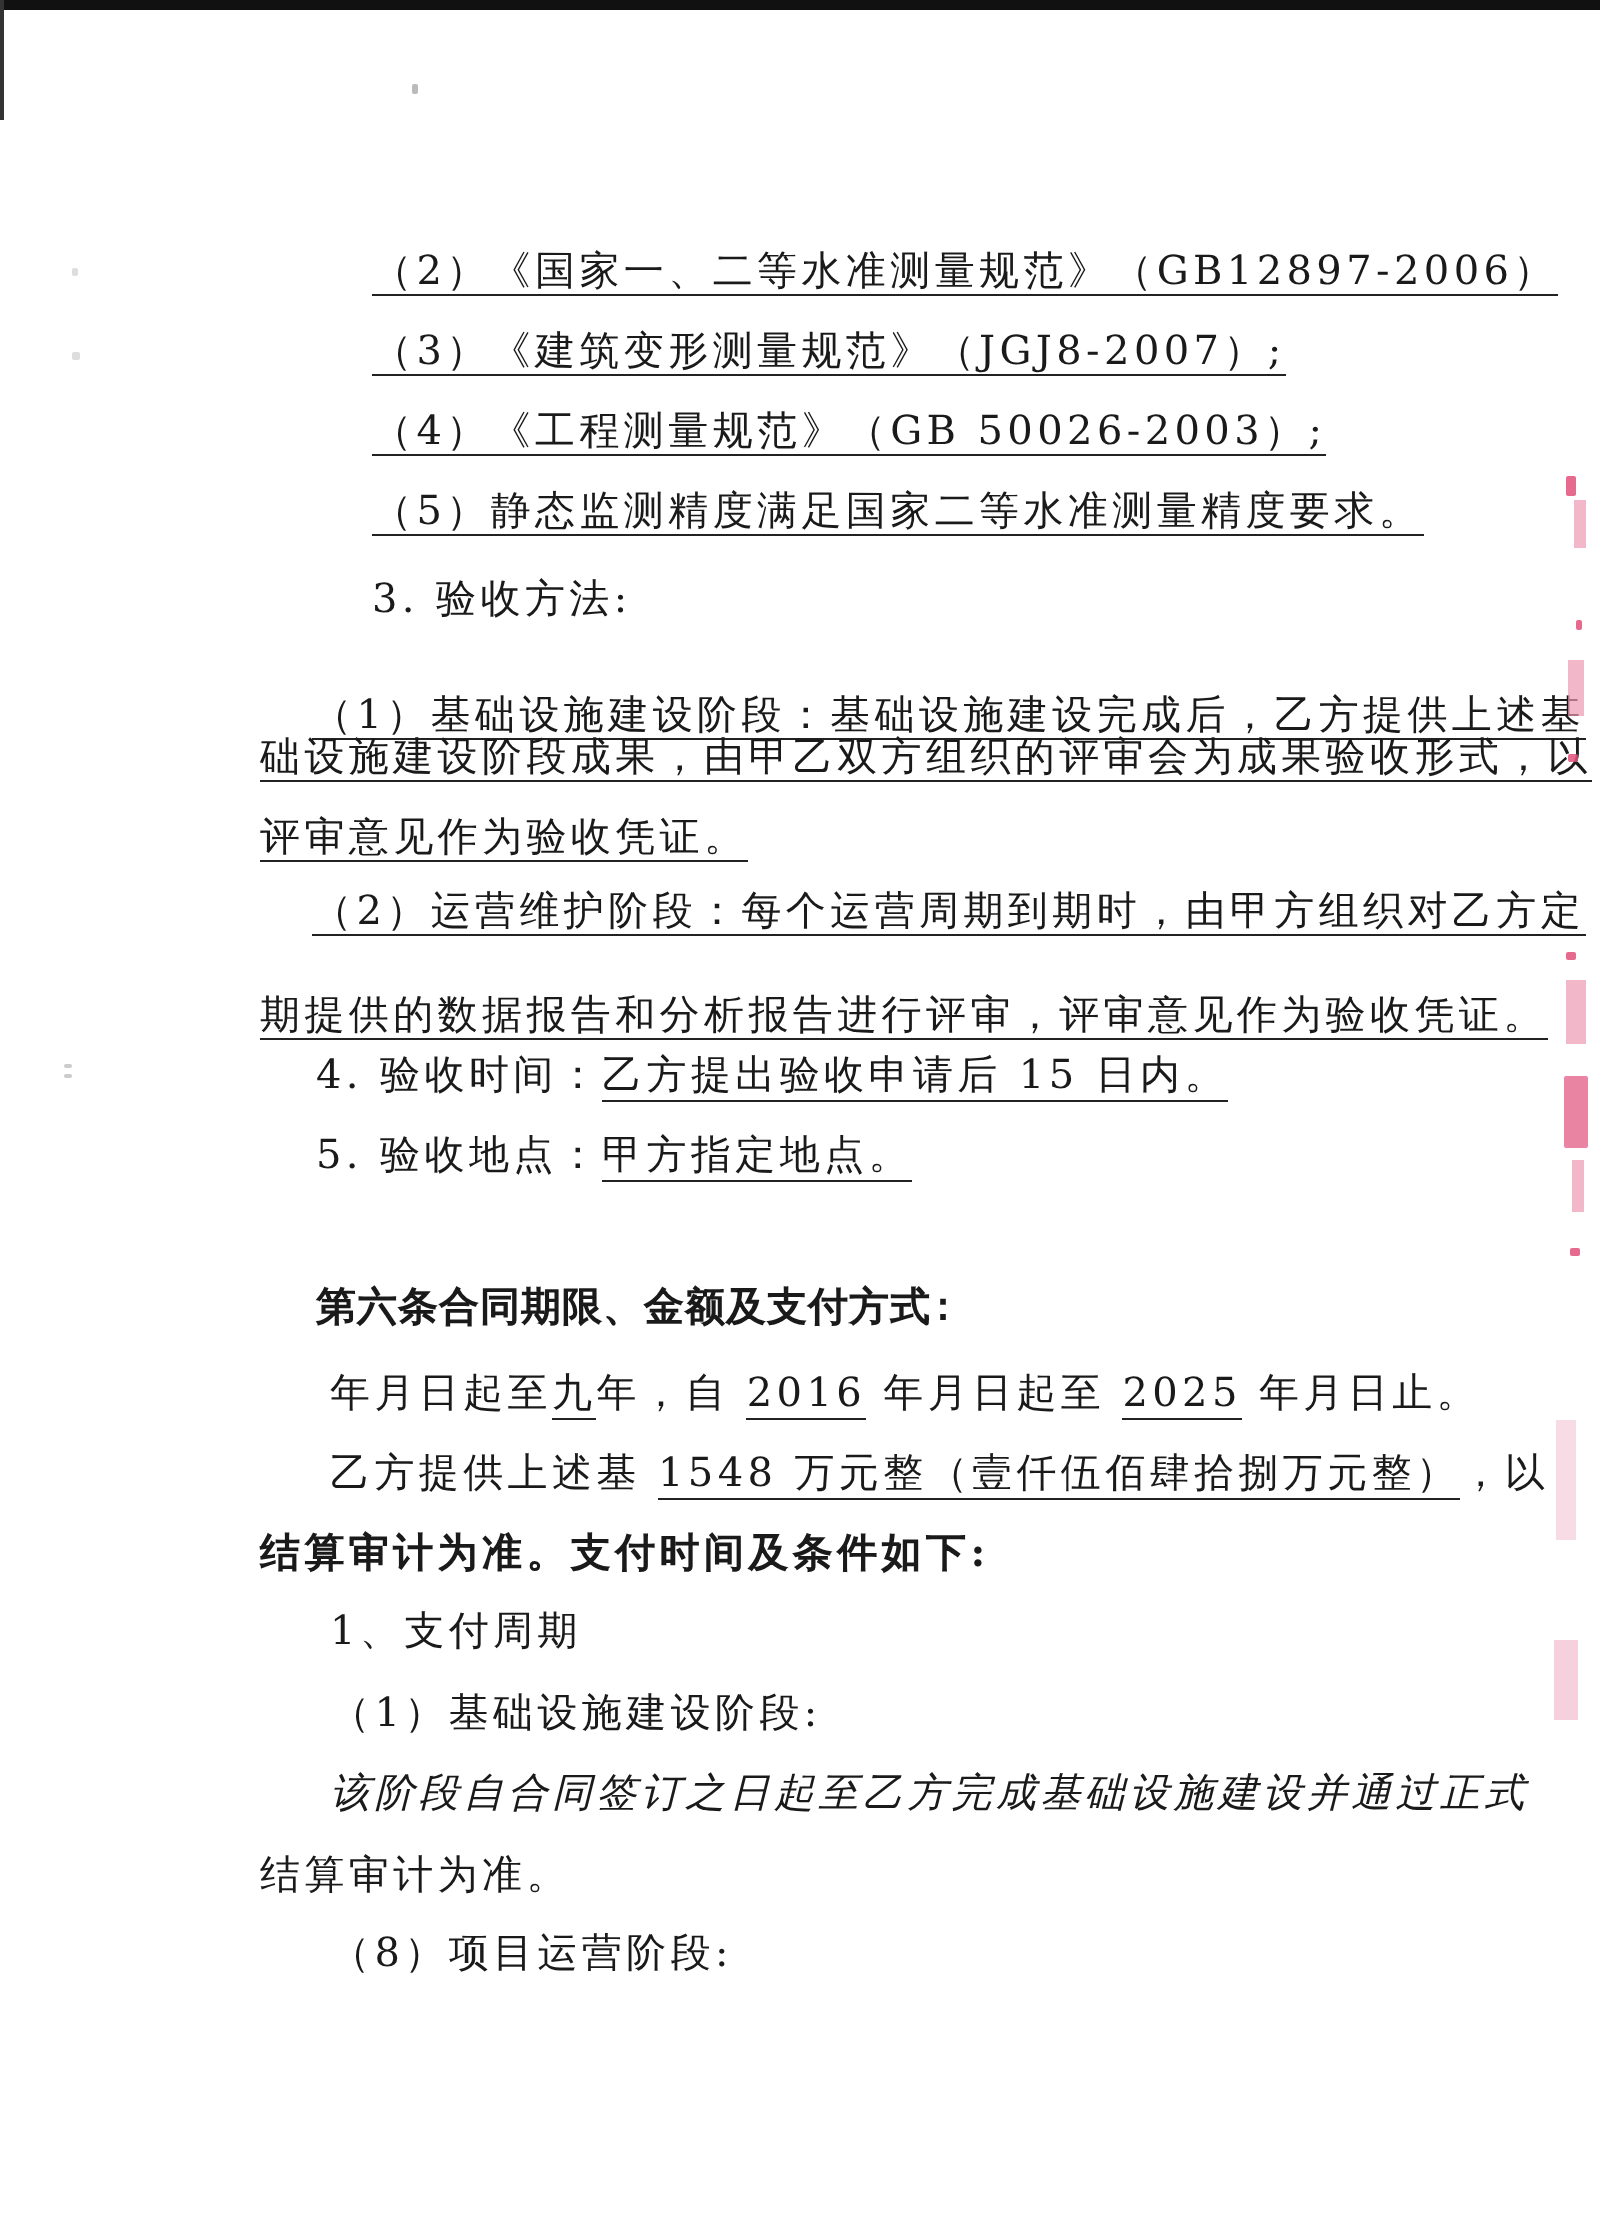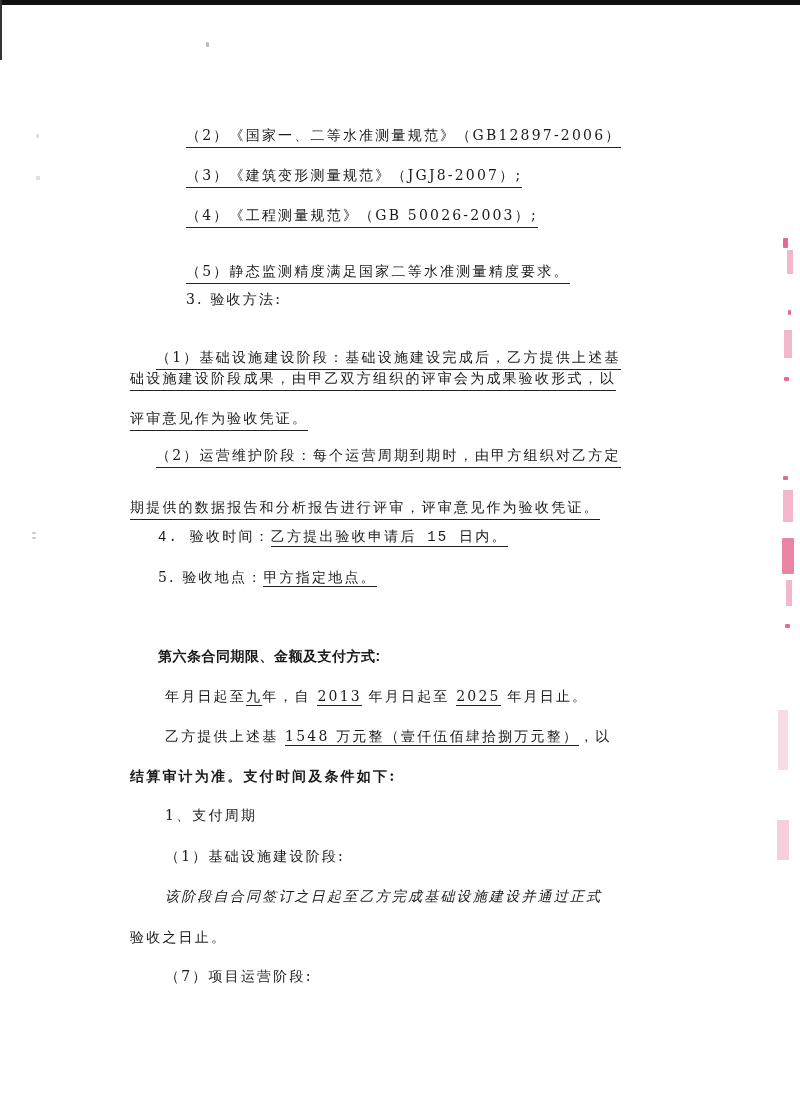--- a/index.html
+++ b/index.html
@@ -3,74 +3,74 @@
   <meta charset="utf-8">
   <style>
     html, body { margin: 0; padding: 0; }
     body {
       width: 800px; height: 1117px; background: #ffffff; position: relative; overflow: hidden;
       font-family: "DejaVu Serif", "Liberation Serif", serif; color: #1a1a1a;
     }
     .scan-top { position: absolute; left: 0; top: 0; width: 800px; height: 5px; background: #111; }
     .scan-left { position: absolute; left: 0; top: 0; width: 2px; height: 60px; background: #333; }
     .line {
-      position: absolute; font-size: 14px; white-space: nowrap; letter-spacing: 2.2px; line-height: 22px;
+      position: absolute; font-size: 20px; white-space: nowrap; letter-spacing: 2.2px; line-height: 22px;
     }
     .u { border-bottom: 1.5px solid #222; padding-bottom: 1px; }
-    .bold { font-weight: bold; font-family: Liberation Sans, sans-serif; letter-spacing: 0.5px; }
+    .bold { font-weight: bold; font-family: Liberation Mono, monospace; letter-spacing: 0.5px; }
     .speck { position: absolute; background: #bbb; border-radius: 1px; }
     .seal { position: absolute; background: #e0507a; opacity: 0.85; border-radius: 1px; }
     .seal-faint { position: absolute; background: #ec9ab4; opacity: 0.7; }
   </style>
 </head>
 <body>
 
 <div class="scan-top"></div>
 <div class="scan-left"></div>
 <div class="speck" style="left:206px;top:42px;width:3px;height:5px;"></div>
 <div class="speck" style="left:36px;top:134px;width:3px;height:4px;background:#ddd;"></div>
 <div class="speck" style="left:36px;top:176px;width:4px;height:4px;background:#ddd;"></div>
 <div class="speck" style="left:32px;top:532px;width:4px;height:2px;background:#ccc;"></div>
 <div class="speck" style="left:32px;top:537px;width:4px;height:2px;background:#ccc;"></div>
 
 <div class="line u" style="left:186px;top:124px;">（2）《国家一、二等水准测量规范》（GB12897-2006）</div>
 <div class="line u" style="left:186px;top:164px;">（3）《建筑变形测量规范》（JGJ8-2007）;</div>
 <div class="line u" style="left:186px;top:204px;">（4）《工程测量规范》（GB 50026-2003）;</div>
-<div class="line u" style="left:186px;top:244px;margin-top:16px;">（5）静态监测精度满足国家二等水准测量精度要求。</div>
+<div class="line u" style="left:186px;top:244px;">（5）静态监测精度满足国家二等水准测量精度要求。</div>
 
 <div class="line" style="left:158px;top:288px;margin-left:28px;">3. 验收方法:</div>
 <div class="line u" style="left:156px;top:327px;margin-top:19px;">（1）基础设施建设阶段：基础设施建设完成后，乙方提供上述基</div>
 <div class="line u" style="left:130px;top:367px;">础设施建设阶段成果，由甲乙双方组织的评审会为成果验收形式，以</div>
 <div class="line u" style="left:130px;top:407px;">评审意见作为验收凭证。</div>
 <div class="line u" style="left:156px;top:444px;">（2）运营维护阶段：每个运营周期到期时，由甲方组织对乙方定</div>
 <div class="line u" style="left:130px;top:483px;margin-top:13px;">期提供的数据报告和分析报告进行评审，评审意见作为验收凭证。</div>
 
-<div class="line" style="left:158px;top:526px;font-family:Liberation Mono, monospace;">
+<div class="line" style="left:158px;top:526px;">
   <span>4. 验收时间：</span><span class="u">乙方提出验收申请后 15 日内。</span>
 </div>
 <div class="line" style="left:158px;top:566px;">
   <span>5. 验收地点：</span><span class="u">甲方指定地点。</span>
 </div>
 
 <div class="line bold" style="left:158px;top:645px;">第六条合同期限、金额及支付方式:</div>
 
 <div class="line" style="left:165px;top:685px;">
-  <span>年月日起至</span><span class="u">九</span><span>年，自 </span><span class="u">2013</span><span> 年月日起至 </span><span class="u">2025</span><span> 年月日止。</span>
+  <span>年月日起至</span><span class="u">九</span><span>年，自 </span><span class="u">2016</span><span> 年月日起至 </span><span class="u">2025</span><span> 年月日止。</span>
 </div>
 
 <div class="line" style="left:165px;top:725px;">
   <span>乙方提供上述基 </span><span class="u">1548 万元整（壹仟伍佰肆拾捌万元整）</span><span>，以</span>
 </div>
 <div class="line" style="left:130px;top:765px;font-weight:bold;">结算审计为准。支付时间及条件如下:</div>
 
 <div class="line" style="left:165px;top:804px;">1、支付周期</div>
 <div class="line" style="left:165px;top:845px;">（1）基础设施建设阶段:</div>
 <div class="line" style="left:165px;top:885px;font-style:italic;">该阶段自合同签订之日起至乙方完成基础设施建设并通过正式</div>
-<div class="line" style="left:130px;top:926px;">验收之日止。</div>
-<div class="line" style="left:165px;top:965px;">（7）项目运营阶段:</div>
+<div class="line" style="left:130px;top:926px;">结算审计为准。</div>
+<div class="line" style="left:165px;top:965px;">（8）项目运营阶段:</div>
 
 <div>
   <div class="seal" style="left:783px;top:238px;width:5px;height:10px;"></div>
   <div class="seal-faint" style="left:787px;top:250px;width:6px;height:24px;"></div>
   <div class="seal" style="left:788px;top:310px;width:3px;height:5px;"></div>
   <div class="seal-faint" style="left:784px;top:330px;width:8px;height:28px;"></div>
   <div class="seal" style="left:784px;top:377px;width:5px;height:4px;"></div>
   <div class="seal" style="left:783px;top:476px;width:5px;height:4px;"></div>
   <div class="seal-faint" style="left:783px;top:490px;width:10px;height:32px;"></div>
   <div class="seal" style="left:782px;top:538px;width:12px;height:36px;opacity:0.7;"></div>

